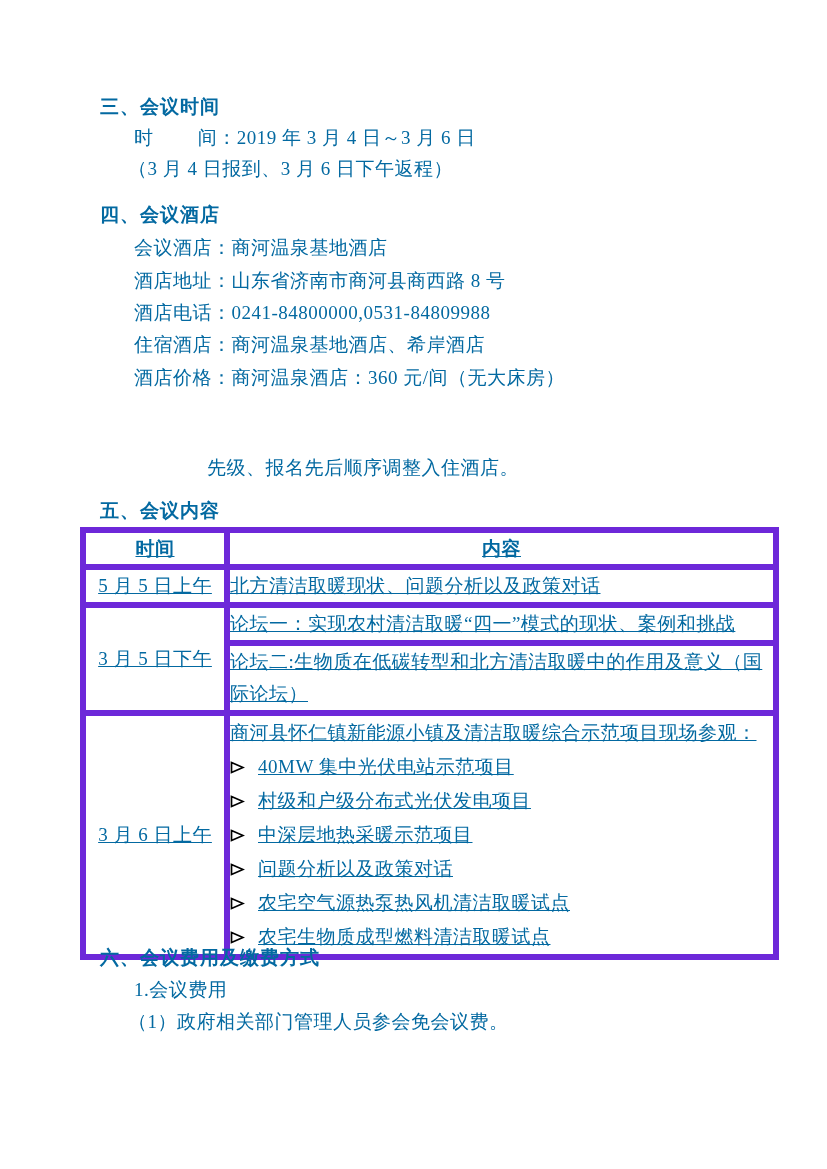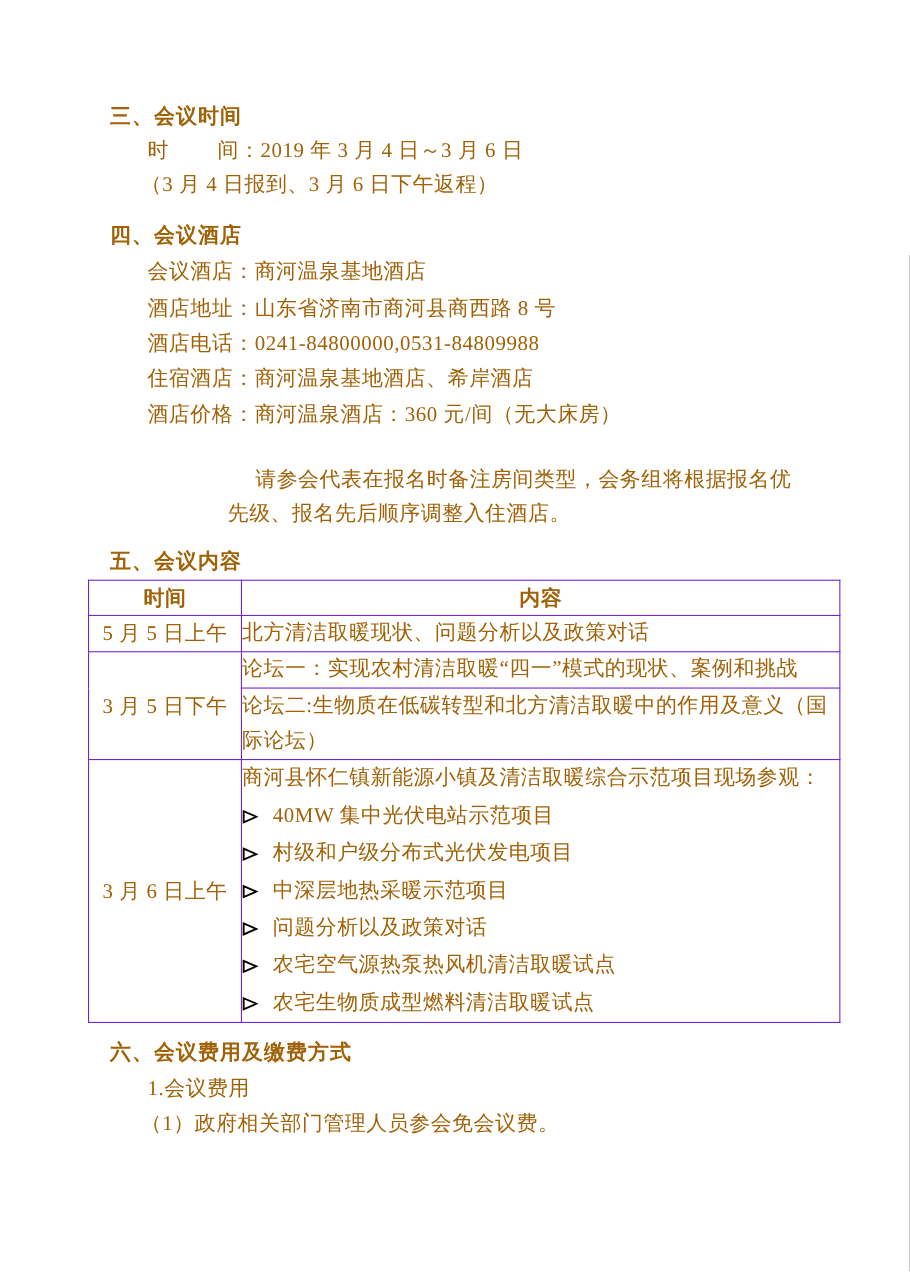--- a/index.html
+++ b/index.html
@@ -1,21 +1,21 @@
 <!DOCTYPE html>
 <html><head>
 <meta charset="utf-8">
 <style>
   html,body { margin:0; padding:0; background:#888; }
   .page {
     position:relative;
     width:827px; height:1169px;
     margin:0 auto;
     background:#ffffff;
-    color:#a16207;
+    color:#0369a1;
     font-family:"Liberation Serif","DejaVu Serif",serif;
     font-size:19px;
     letter-spacing:0.5px;
     overflow:hidden;
   }
   .abs { position:absolute; line-height:33px; white-space:nowrap; }
   .heading {
     font-family:"Liberation Sans","DejaVu Sans",sans-serif;
     font-weight:700;
     letter-spacing:1px;
@@ -24,23 +24,24 @@
   table.schedule {
     position:absolute;
     top:527px; left:80px;
     width:681px;
     border-collapse:collapse;
     table-layout:fixed;
     font-size:19px;
     letter-spacing:0.5px;
   }
   table.schedule td, table.schedule th {
-    border:1px solid #6d28d9;
+    border:6px solid #6d28d9;
     vertical-align:middle;
     padding:0;
+    text-decoration:underline;
   }
   th.col-time   { width:138px; }
   th.col-content{ width:543px; }
   tr.hdr th {
     height:31px;
     font-family:"Liberation Sans","DejaVu Sans",sans-serif;
     font-weight:700;
     text-align:center;
   }
   td.time-cell { text-align:center; }
@@ -65,21 +66,20 @@
   <div class="abs heading" style="top:90px;left:100px;">三、会议时间</div>
   <div class="abs" style="top:121px;left:134px;">时　　 间：2019 年 3 月 4 日～3 月 6 日</div>
   <div class="abs" style="top:152px;left:128px;">（3 月 4 日报到、3 月 6 日下午返程）</div>
 
   <div class="abs heading" style="top:198px;left:100px;">四、会议酒店</div>
   <div class="abs" style="top:231px;left:134px;">会议酒店：商河温泉基地酒店</div>
   <div class="abs" style="top:264px;left:134px;">酒店地址：山东省济南市商河县商西路 8 号</div>
   <div class="abs" style="top:296px;left:134px;">酒店电话：0241-84800000,0531-84809988</div>
   <div class="abs" style="top:328px;left:134px;">住宿酒店：商河温泉基地酒店、希岸酒店</div>
   <div class="abs" style="top:361px;left:134px;">酒店价格：商河温泉酒店：360 元/间（无大床房）</div>
-  <div class="abs" style="top:420px;left:232px;">请参会代表在报名时备注房间类型，会务组将根据报名优</div>
   <div class="abs" style="top:451px;left:207px;">先级、报名先后顺序调整入住酒店。</div>
 
   <div class="abs heading" style="top:494px;left:100px;">五、会议内容</div>
 
   <table class="schedule">
     <tbody>
         <tr class="hdr">
       <th class="col-time">时间</th>
       <th class="col-content">内容</th>
     </tr>

